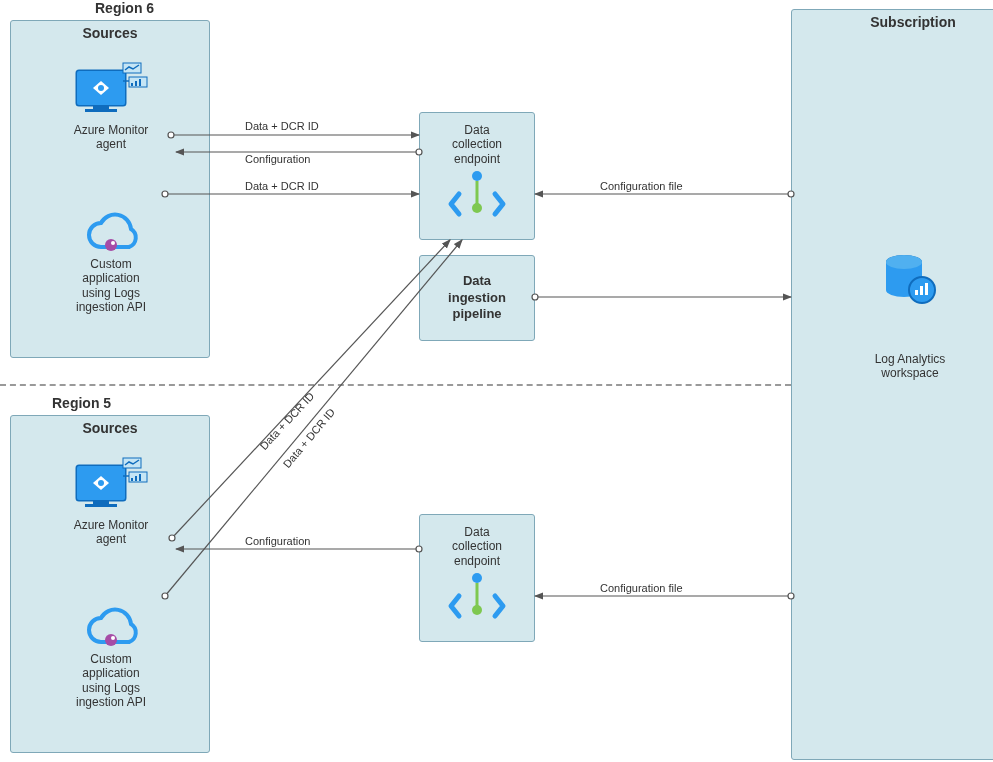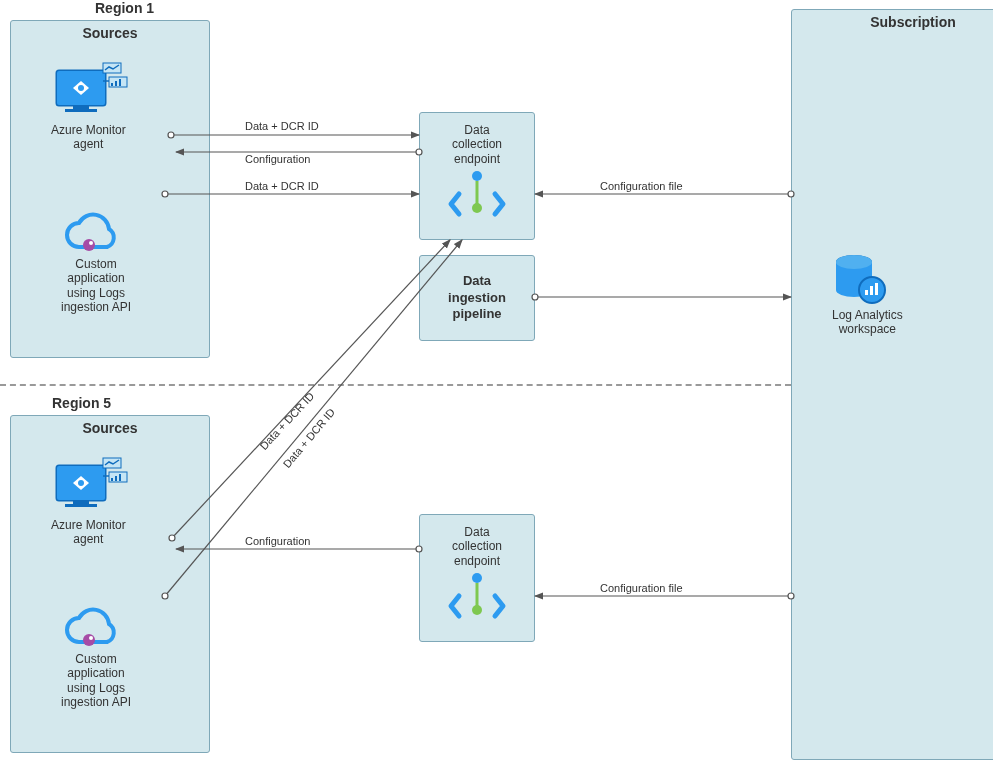--- a/index.html
+++ b/index.html
@@ -56,21 +56,21 @@
     }
     .dashed-line {
       position: absolute;
       border-top: 2px dashed #999;
       left: 0;
       width: 791px;
     }
     .node-inner {
       display: flex;
       flex-direction: column;
-      align-items: flex-start;
+      align-items: center;
       position: absolute;
     }
     .dce-box {
       position: absolute;
       border: 1px solid #7fa8b8;
       background: #d4e8ed;
       border-radius: 3px;
       display: flex;
       flex-direction: column;
       align-items: center;
@@ -89,28 +89,28 @@
       font-size: 13px;
       text-align: center;
       line-height: 1.3;
     }
   </style>
 </head>
 <body>
 
 <div class="canvas">
 
-  <div class="region-label" style="left:95px; top:0px;">Region 1</div>
+  <div class="region-label" style="left:95px; top:0px;">Region 6</div>
   <div class="region-label" style="left:52px; top:395px;">Region 5</div>
 
   <div class="dashed-line" style="top:384px;"></div>
 
   <div class="box" style="left:791px; top:9px; width:208px; height:751px;padding-left:36px;">
     <div class="title">Subscription</div>
-    <div class="node-inner" style="left:40px; top:240px; width:100px;">
+    <div class="node-inner" style="left:68px; top:240px; width:100px;gap:44px;">
       <svg width="56" height="56" viewBox="0 0 56 56">
         <ellipse cx="22" cy="12" rx="18" ry="7" fill="#0f6cbd"></ellipse>
         <path d="M4 12 L4 40 A18 7 0 0 0 40 40 L40 12" fill="#2d9bf0"></path>
         <ellipse cx="22" cy="12" rx="18" ry="7" fill="#50b0f0"></ellipse>
         <circle cx="40" cy="40" r="13" fill="#2d9bf0" stroke="#0f6cbd" stroke-width="2"></circle>
         <rect x="33" y="40" width="3" height="5" fill="#fff"></rect>
         <rect x="38" y="36" width="3" height="9" fill="#fff"></rect>
         <rect x="43" y="33" width="3" height="12" fill="#fff"></rect>
       </svg>
       <div class="icon-label" style="white-space:pre-line;">Log Analytics

